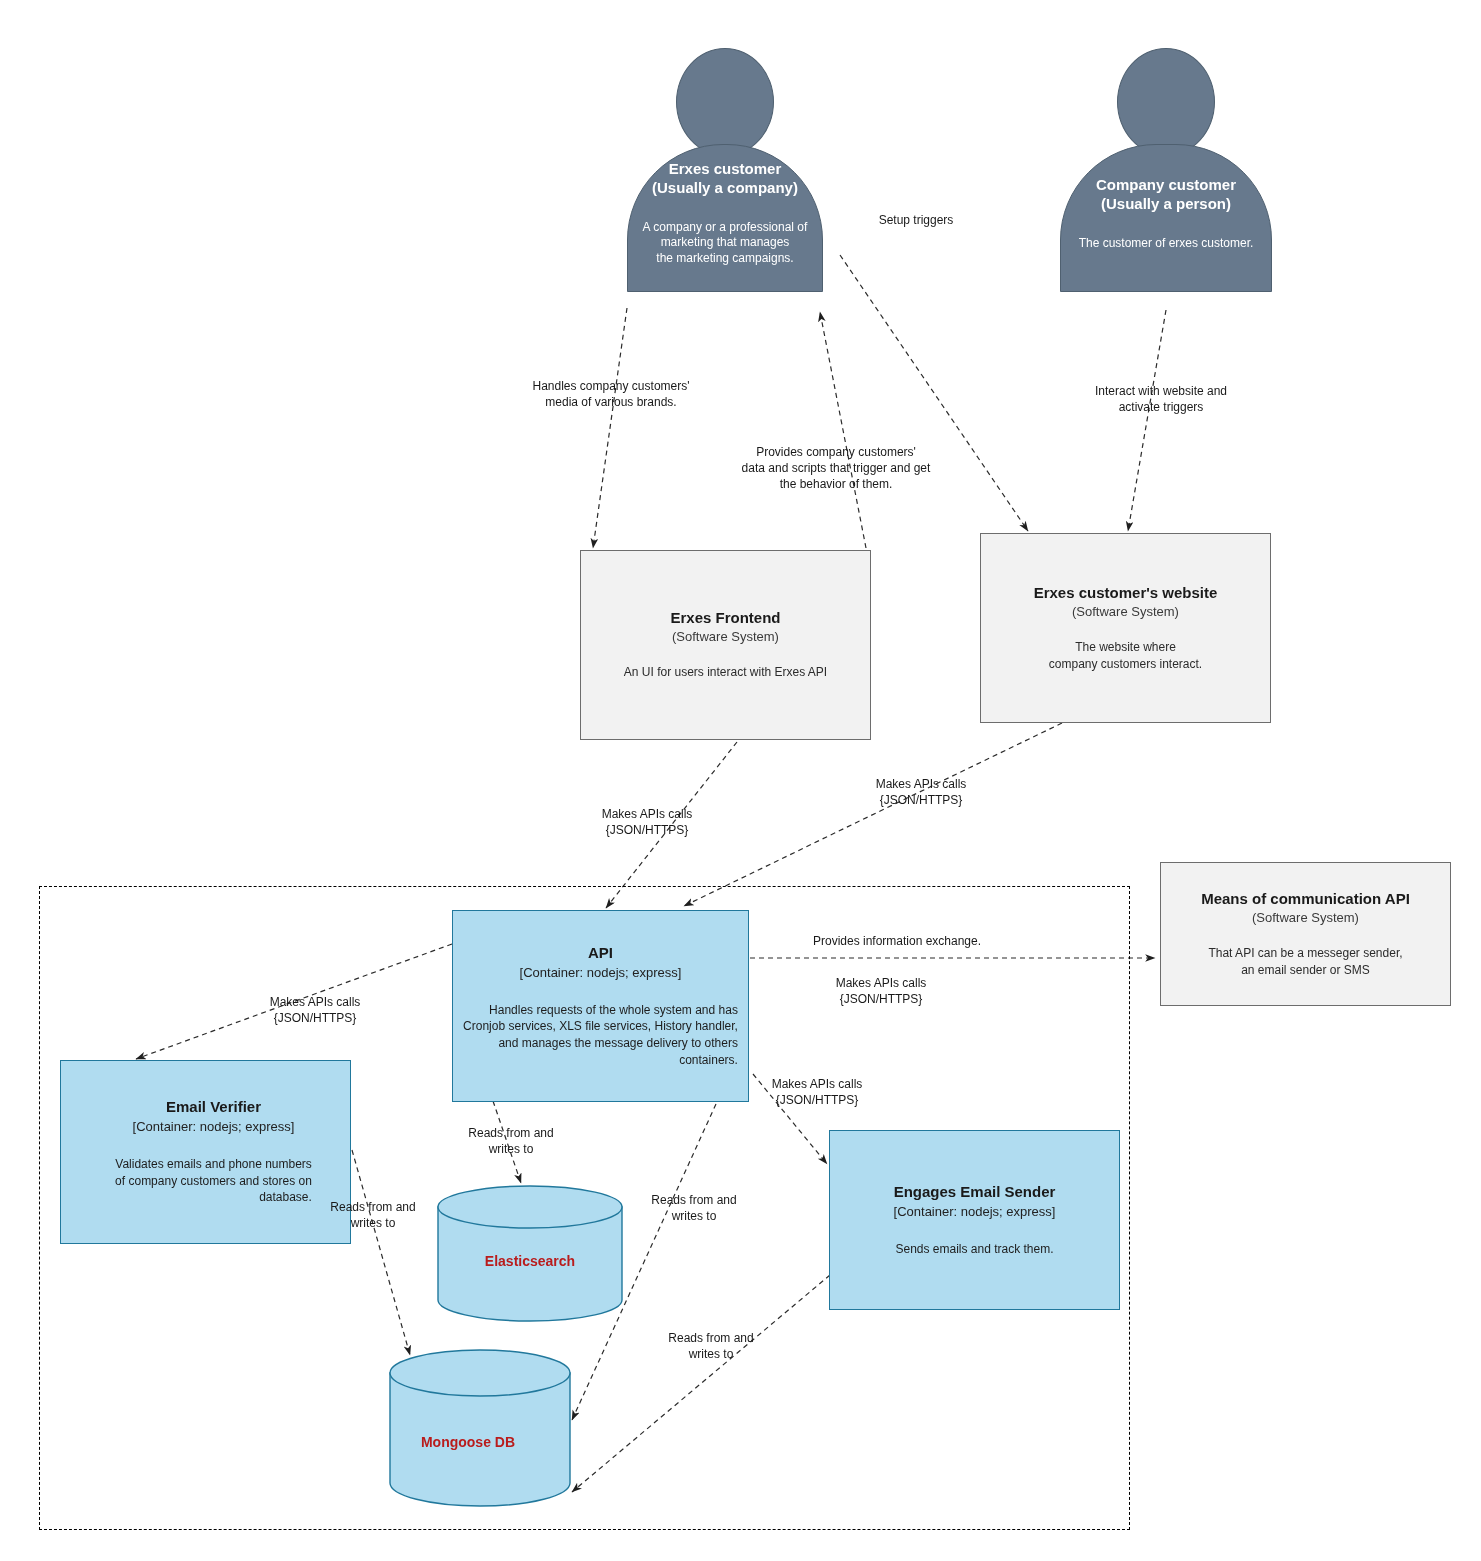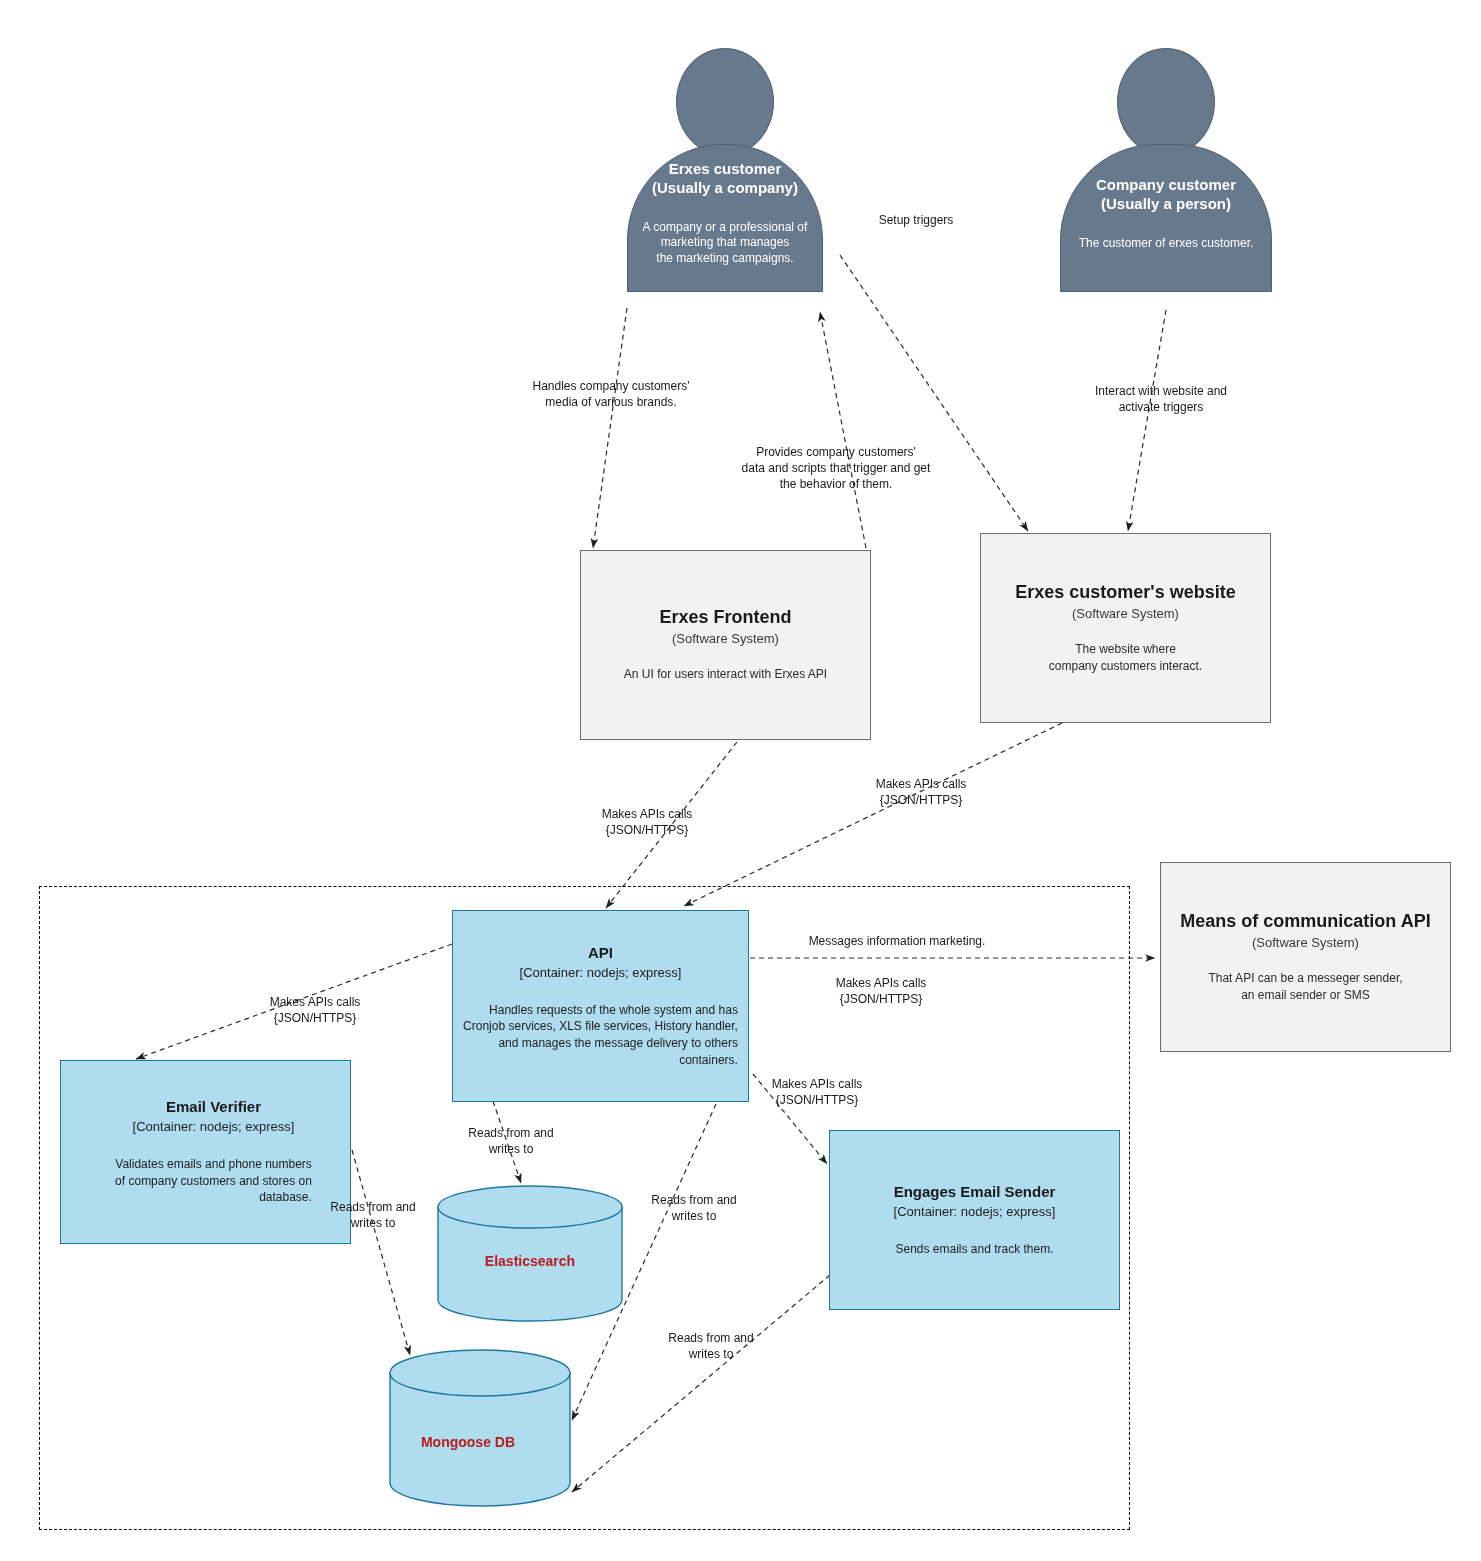--- a/index.html
+++ b/index.html
@@ -79,21 +79,21 @@
     border: 1px solid #6d6d6d;
     box-sizing: border-box;
     display: flex;
     flex-direction: column;
     align-items: center;
     justify-content: center;
     text-align: center;
     color: #1a1a1a;
   }
   .sysbox .b-title {
-    font-size: 18px;
+    font-size: 15px;
     font-weight: bold;
   }
   .sysbox .b-tech {
     font-size: 13px;
     color: #3a3a3a;
     margin-top: 3px;
   }
   .sysbox .b-desc {
     font-size: 12px;
     color: #2b2b2b;
@@ -231,21 +231,21 @@
     <div class="b-desc">An UI for users interact with Erxes API</div>
   </div>
 
   <div class="sysbox" style="left:980px; top:533px; width:291px; height:190px;">
     <div class="b-title">Erxes customer's website</div>
     <div class="b-tech">(Software System)</div>
     <div class="b-desc" style="white-space: pre-line;">The website where
 company customers interact.</div>
   </div>
 
-  <div class="sysbox" style="left:1160px; top:862px; width:291px; height:190px;">
+  <div class="sysbox" style="left:1160px; top:862px; width:291px; height:144px;">
     <div class="b-title">Means of communication API</div>
     <div class="b-tech">(Software System)</div>
     <div class="b-desc" style="white-space: pre-line;">That API can be a messeger sender,
 an email sender or SMS</div>
   </div>
 
   <div class="contbox" style="left:452px; top:910px; width:297px; height:192px;">
     <div class="b-title">API</div>
     <div class="b-tech">[Container: nodejs; express]</div>
     <div class="b-desc" style="white-space: pre-line;">Handles requests of the whole system and has
@@ -298,21 +298,21 @@
 
   <div class="elabel" style="left: 564px; top: 806px; width: 166px; white-space: pre-line;">Makes APIs calls
 {JSON/HTTPS}</div>
 
   <div class="elabel" style="left: 838px; top: 776px; width: 166px; white-space: pre-line;">Makes APIs calls
 {JSON/HTTPS}</div>
 
   <div class="elabel" style="left: 232px; top: 994px; width: 166px; white-space: pre-line;">Makes APIs calls
 {JSON/HTTPS}</div>
 
-  <div class="elabel" style="left:778px; top:933px; width:238px;">Messages information marketing.</div>
+  <div class="elabel" style="left:778px; top:933px; width:238px;">Provides information exchange.</div>
 
   <div class="elabel" style="left: 798px; top: 975px; width: 166px; white-space: pre-line;">Makes APIs calls
 {JSON/HTTPS}</div>
 
   <div class="elabel" style="left: 733px; top: 1076px; width: 168px; white-space: pre-line;">Makes APIs calls
 {JSON/HTTPS}</div>
 
   <div class="elabel" style="left: 440px; top: 1125px; width: 142px; white-space: pre-line;">Reads from and
 writes to</div>
 

